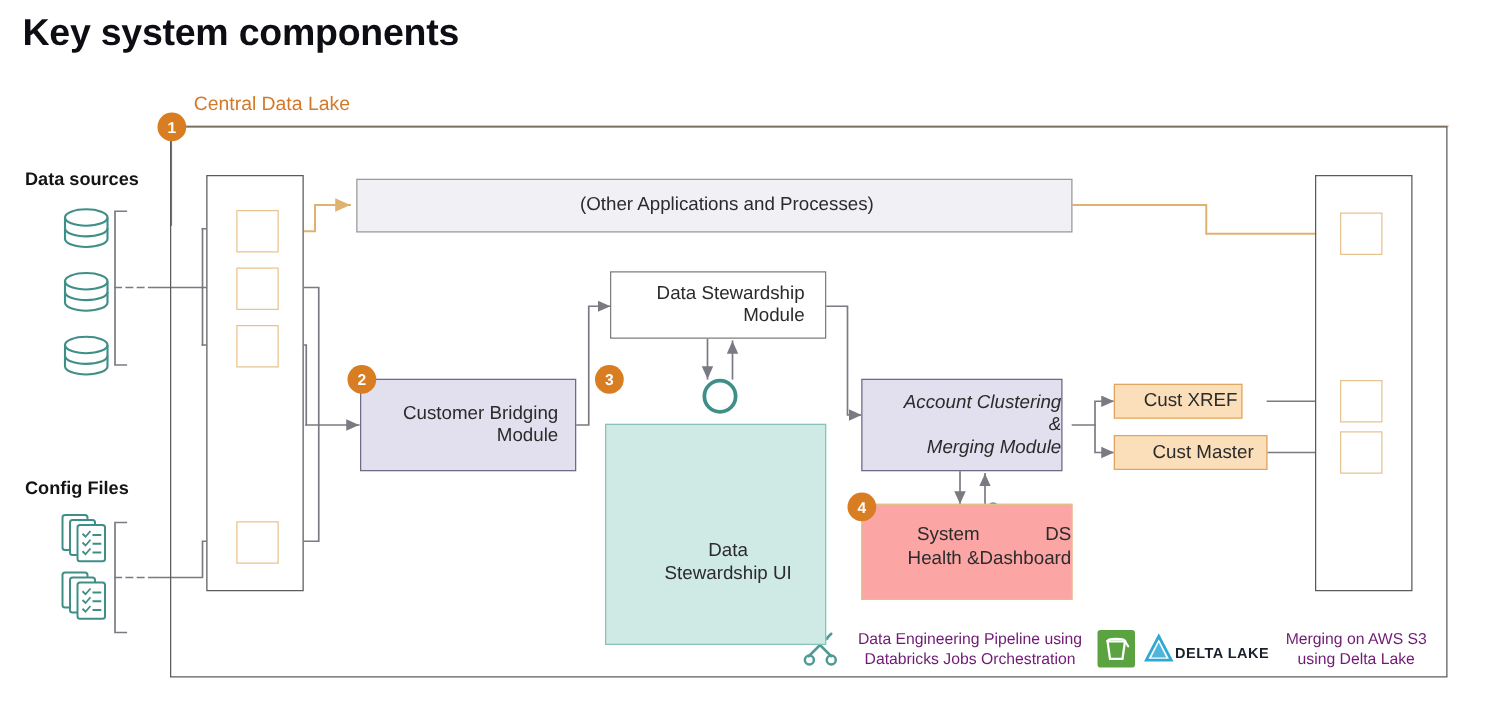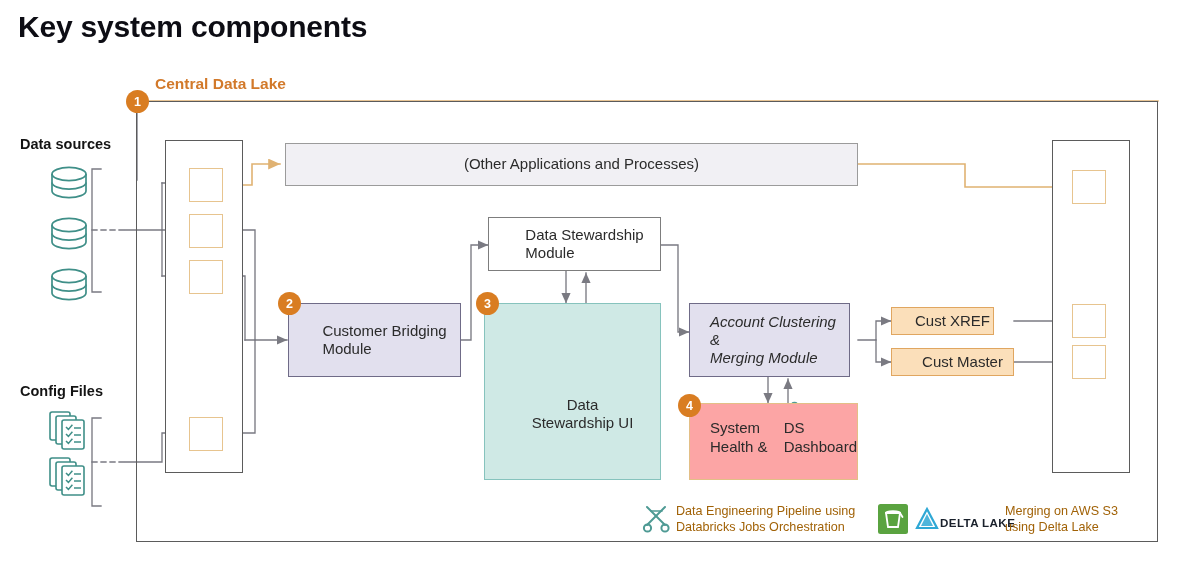--- a/index.html
+++ b/index.html
@@ -23,48 +23,48 @@
   }
 
   
   .side-label{
     font-size:14.5px;font-weight:bold;color:#141414;
   }
 
   
   #datalake-title{
     left:155px;top:75px;
-    font-size:15.5px;font-weight:bold;color:#d2792a;text-align:center;
+    font-size:15.5px;font-weight:normal;color:#d2792a;text-align:center;
   }
 
   
   .box{
     display:flex;align-items:center;justify-content:center;
-    text-align:left;line-height:1.22;padding-left:20px;
+    text-align:right;line-height:1.22;padding-left:20px;
   }
   .outer-frame{border:1.6px solid #5b5b5b;background:transparent;}
   .col-frame{border:1.6px solid #5b5b5b;background:#fff;}
   .mini-box{border:1.5px solid #e7c48f;background:#fff;}
 
   .grey-bar{
     border:1.4px solid #9b9b9b;background:#f1f0f4;
     font-size:15px;color:#2b2b2b;
   }
   .white-box{
     border:1.2px solid #7d7d7d;background:#ffffff;
     font-size:15px;color:#2b2b2b;
   }
   .lav-box{
     border:1.4px solid #6f6b87;background:#e2e0ee;
     font-size:15px;color:#2b2b2b;
   }
   .teal-box{
     border:1.4px solid #86c3bd;background:#cfe9e5;
     font-size:15px;color:#2b2b2b;
-    flex-direction:column;justify-content:flex-start;
+    flex-direction:column;justify-content:flex-start;margin-top:36px;
   }
   .peach-box{
     border:1.4px solid #e0a660;background:#fbdfba;
     font-size:15px;color:#2b2b2b;
   }
   .cream-box{
     border:1.4px solid #e3bf86;background:#fca5a5;
     font-size:15px;color:#2b2b2b;
     flex-direction:row;justify-content:flex-end;
   }
@@ -73,21 +73,21 @@
   .badge{
     width:23px;height:23px;border-radius:50%;
     background:#d97d22;color:#fff;
     font-size:12.5px;font-weight:bold;
     display:flex;align-items:center;justify-content:center;
     z-index:30;
   }
 
   
   .legend-text{
-    font-size:12.6px;color:#a16207;line-height:1.28;
+    font-size:12.6px;color:#701a75;line-height:1.28;text-align:center;
   }
   #deltalake-word{
     font-size:11.6px;font-weight:bold;color:#19202b;letter-spacing:0.4px;
   }
 </style>
 </head>
 <body>
 
 <div id="stage">
 

